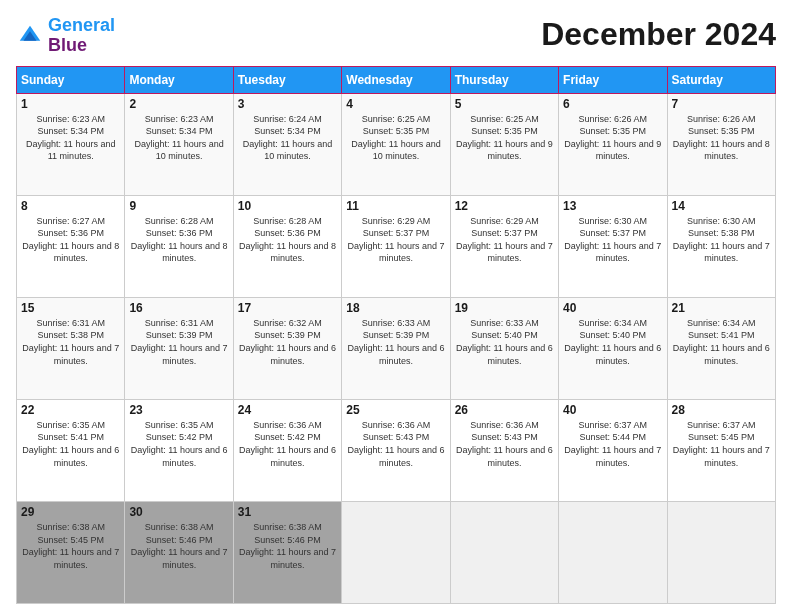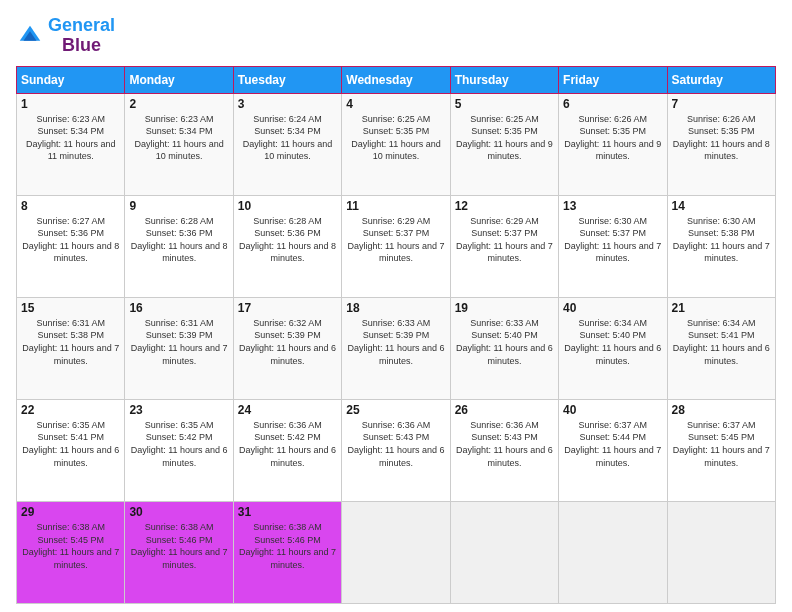--- a/index.html
+++ b/index.html
@@ -20,21 +20,20 @@
     .header {
       display: flex;
       justify-content: space-between;
       align-items: flex-start;
       margin-bottom: 10px;
     }
     .logo {
       display: flex;
       align-items: center;
       gap: 4px;
-      text-align: center;
     }
     .logo-text {
       font-size: 18px;
       font-weight: bold;
       color: #1a1a1a;
       line-height: 1.1;
     }
     .logo-text span {
       color: #2196F3;
     }
@@ -74,21 +73,21 @@
       vertical-align: top;
       padding: 3px 4px;
       width: calc(100% / 7);
       height: 80px;
       background: #fff;
     }
     .calendar tbody tr:nth-child(odd) td {
       background: #f9f9f9;
     }
     .calendar tbody tr:last-child td {
-      background: #d946ef;
+      background: #a3a3a3;
     }
     .day-num {
       font-size: 12px;
       font-weight: bold;
       display: block;
       margin-bottom: 2px;
       color: #1a1a1a;
     }
     .day-info {
       font-size: 9px;
@@ -109,20 +108,21 @@
       <svg class="logo-icon" viewBox="0 0 30 30">
         <polygon points="15,4 26,20 4,20" fill="#2196F3"></polygon>
         <polygon points="15,10 22,20 8,20" fill="#1565C0"></polygon>
       </svg>
       <div class="logo-text">
         <div><span>General</span></div>
         <div><span style="color:#701a75">Blue</span></div>
       </div>
     </div>
     <div class="title-block">
+      <div class="main-title">December 2024</div>
     </div>
   </div>
 
   <table class="calendar">
     <thead>
       <tr>
         <th>Sunday</th>
         <th>Monday</th>
         <th>Tuesday</th>
         <th>Wednesday</th>

